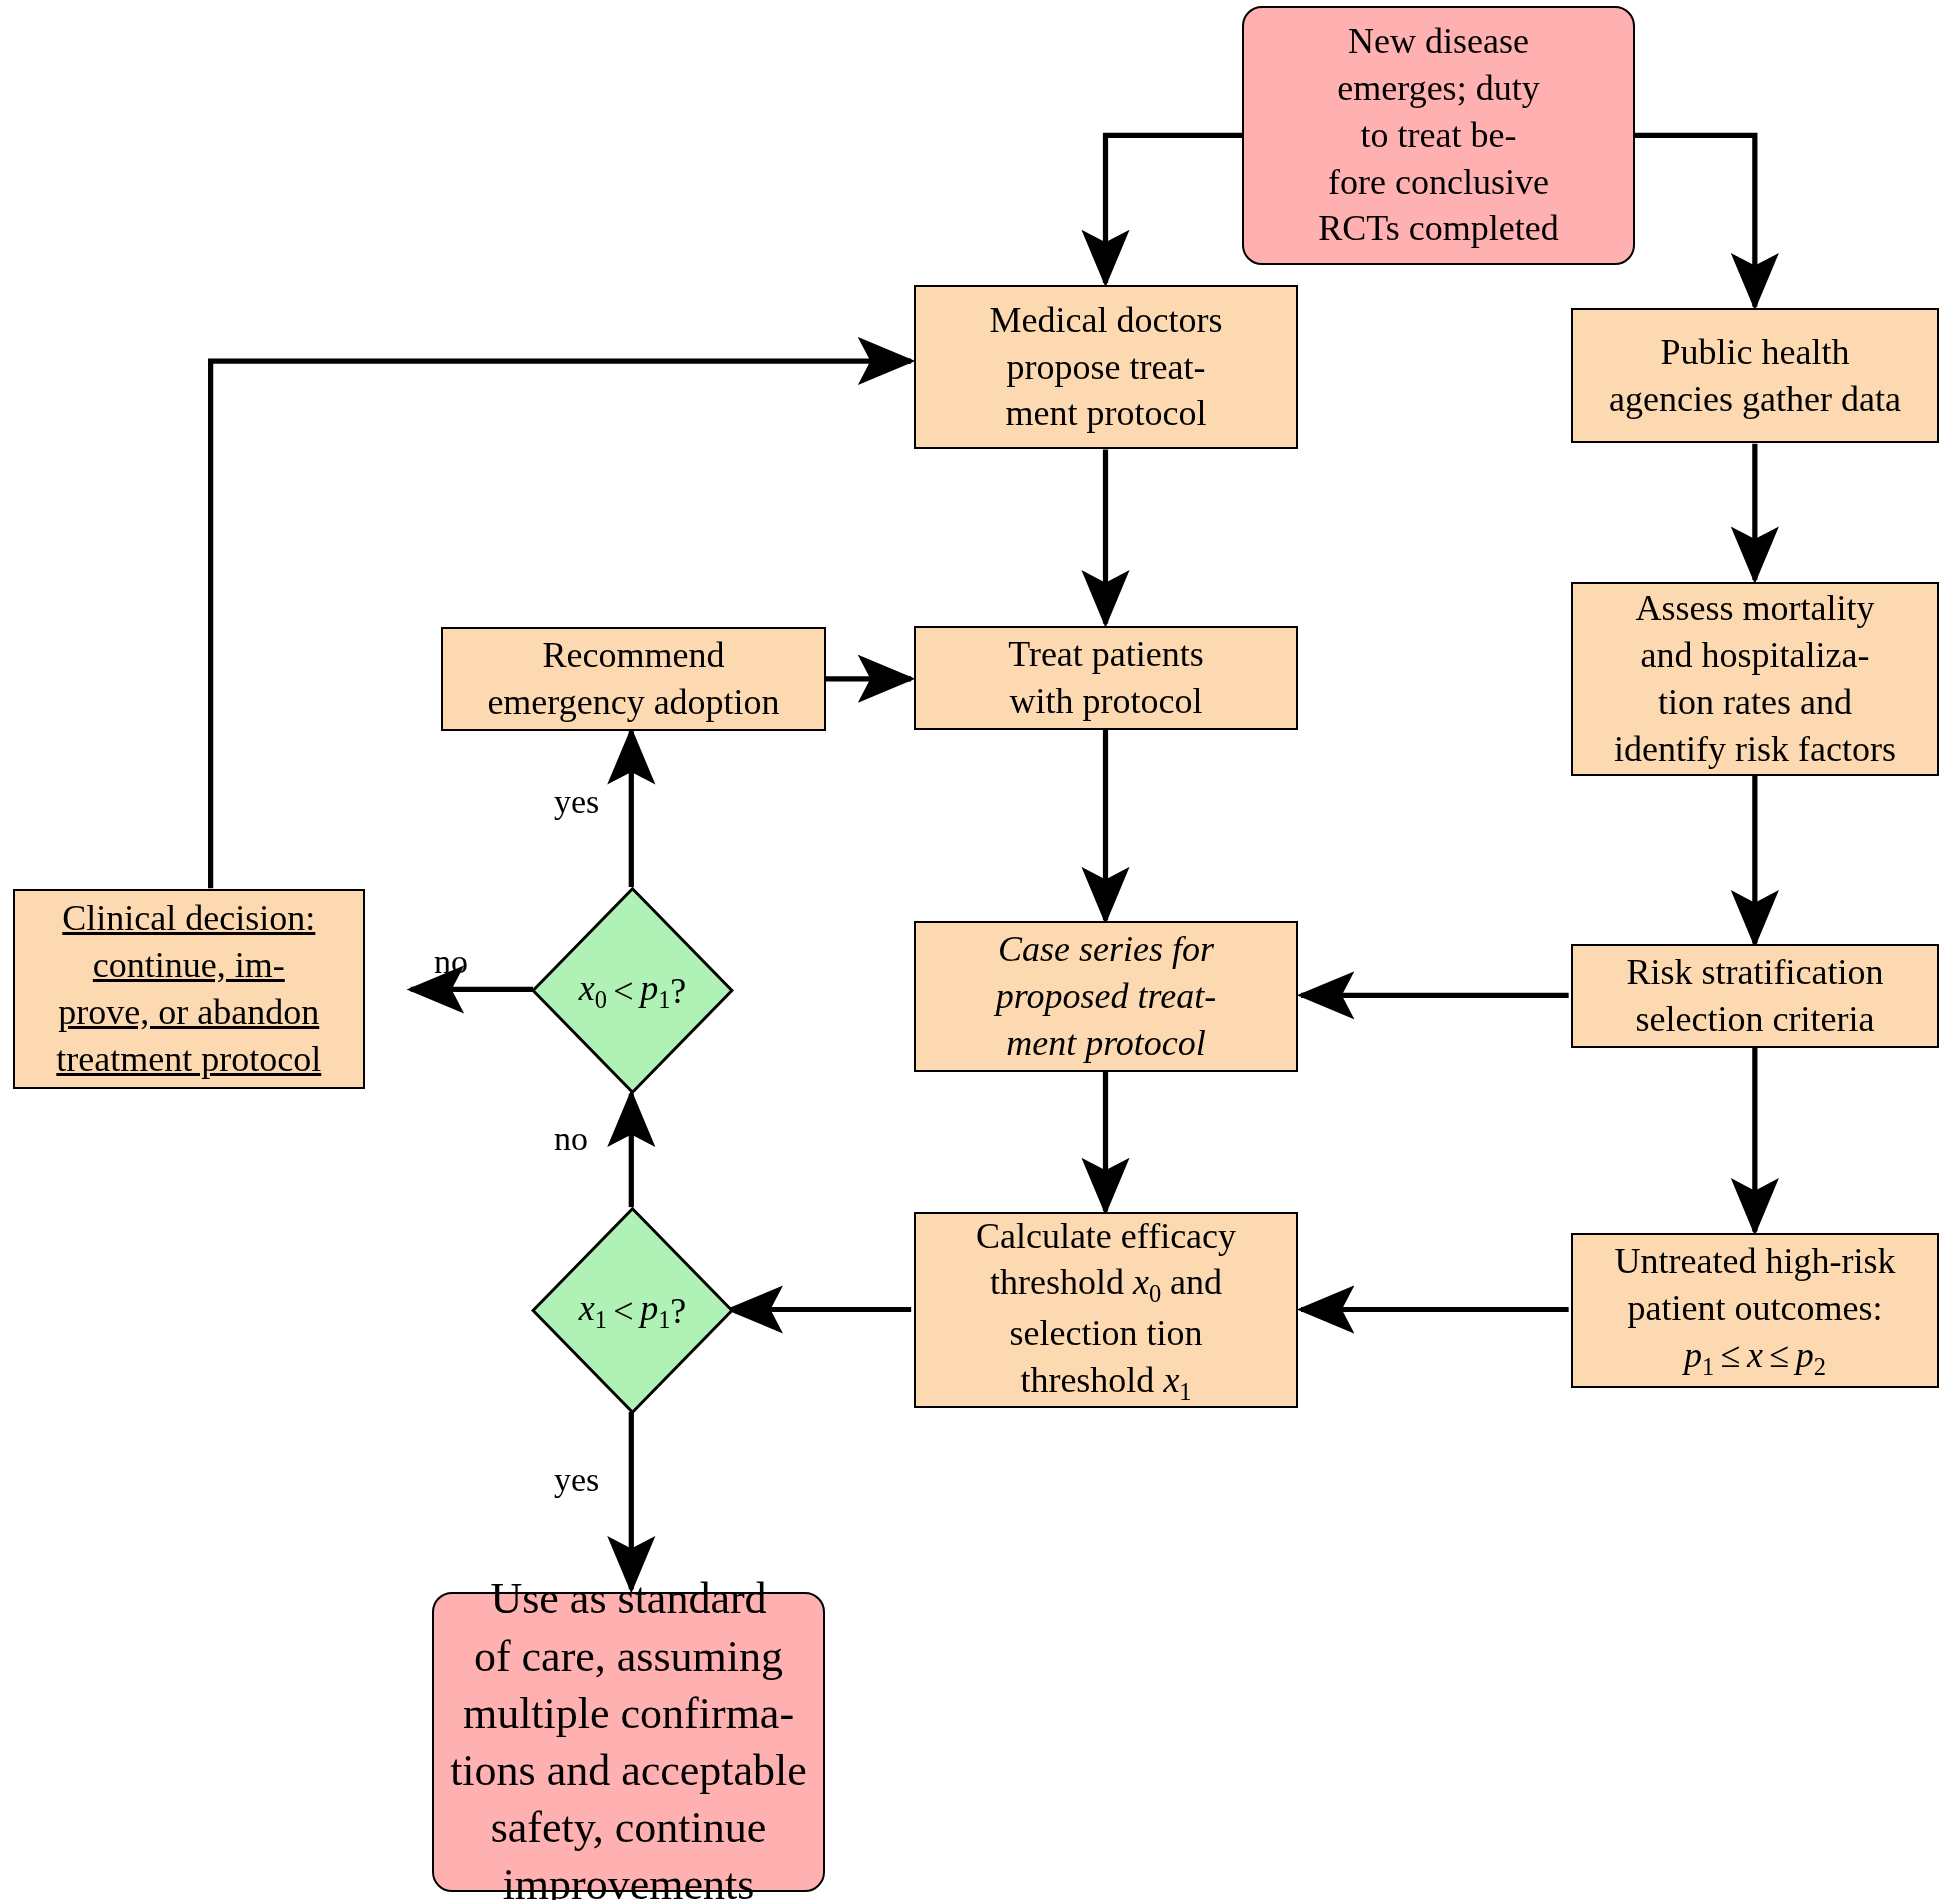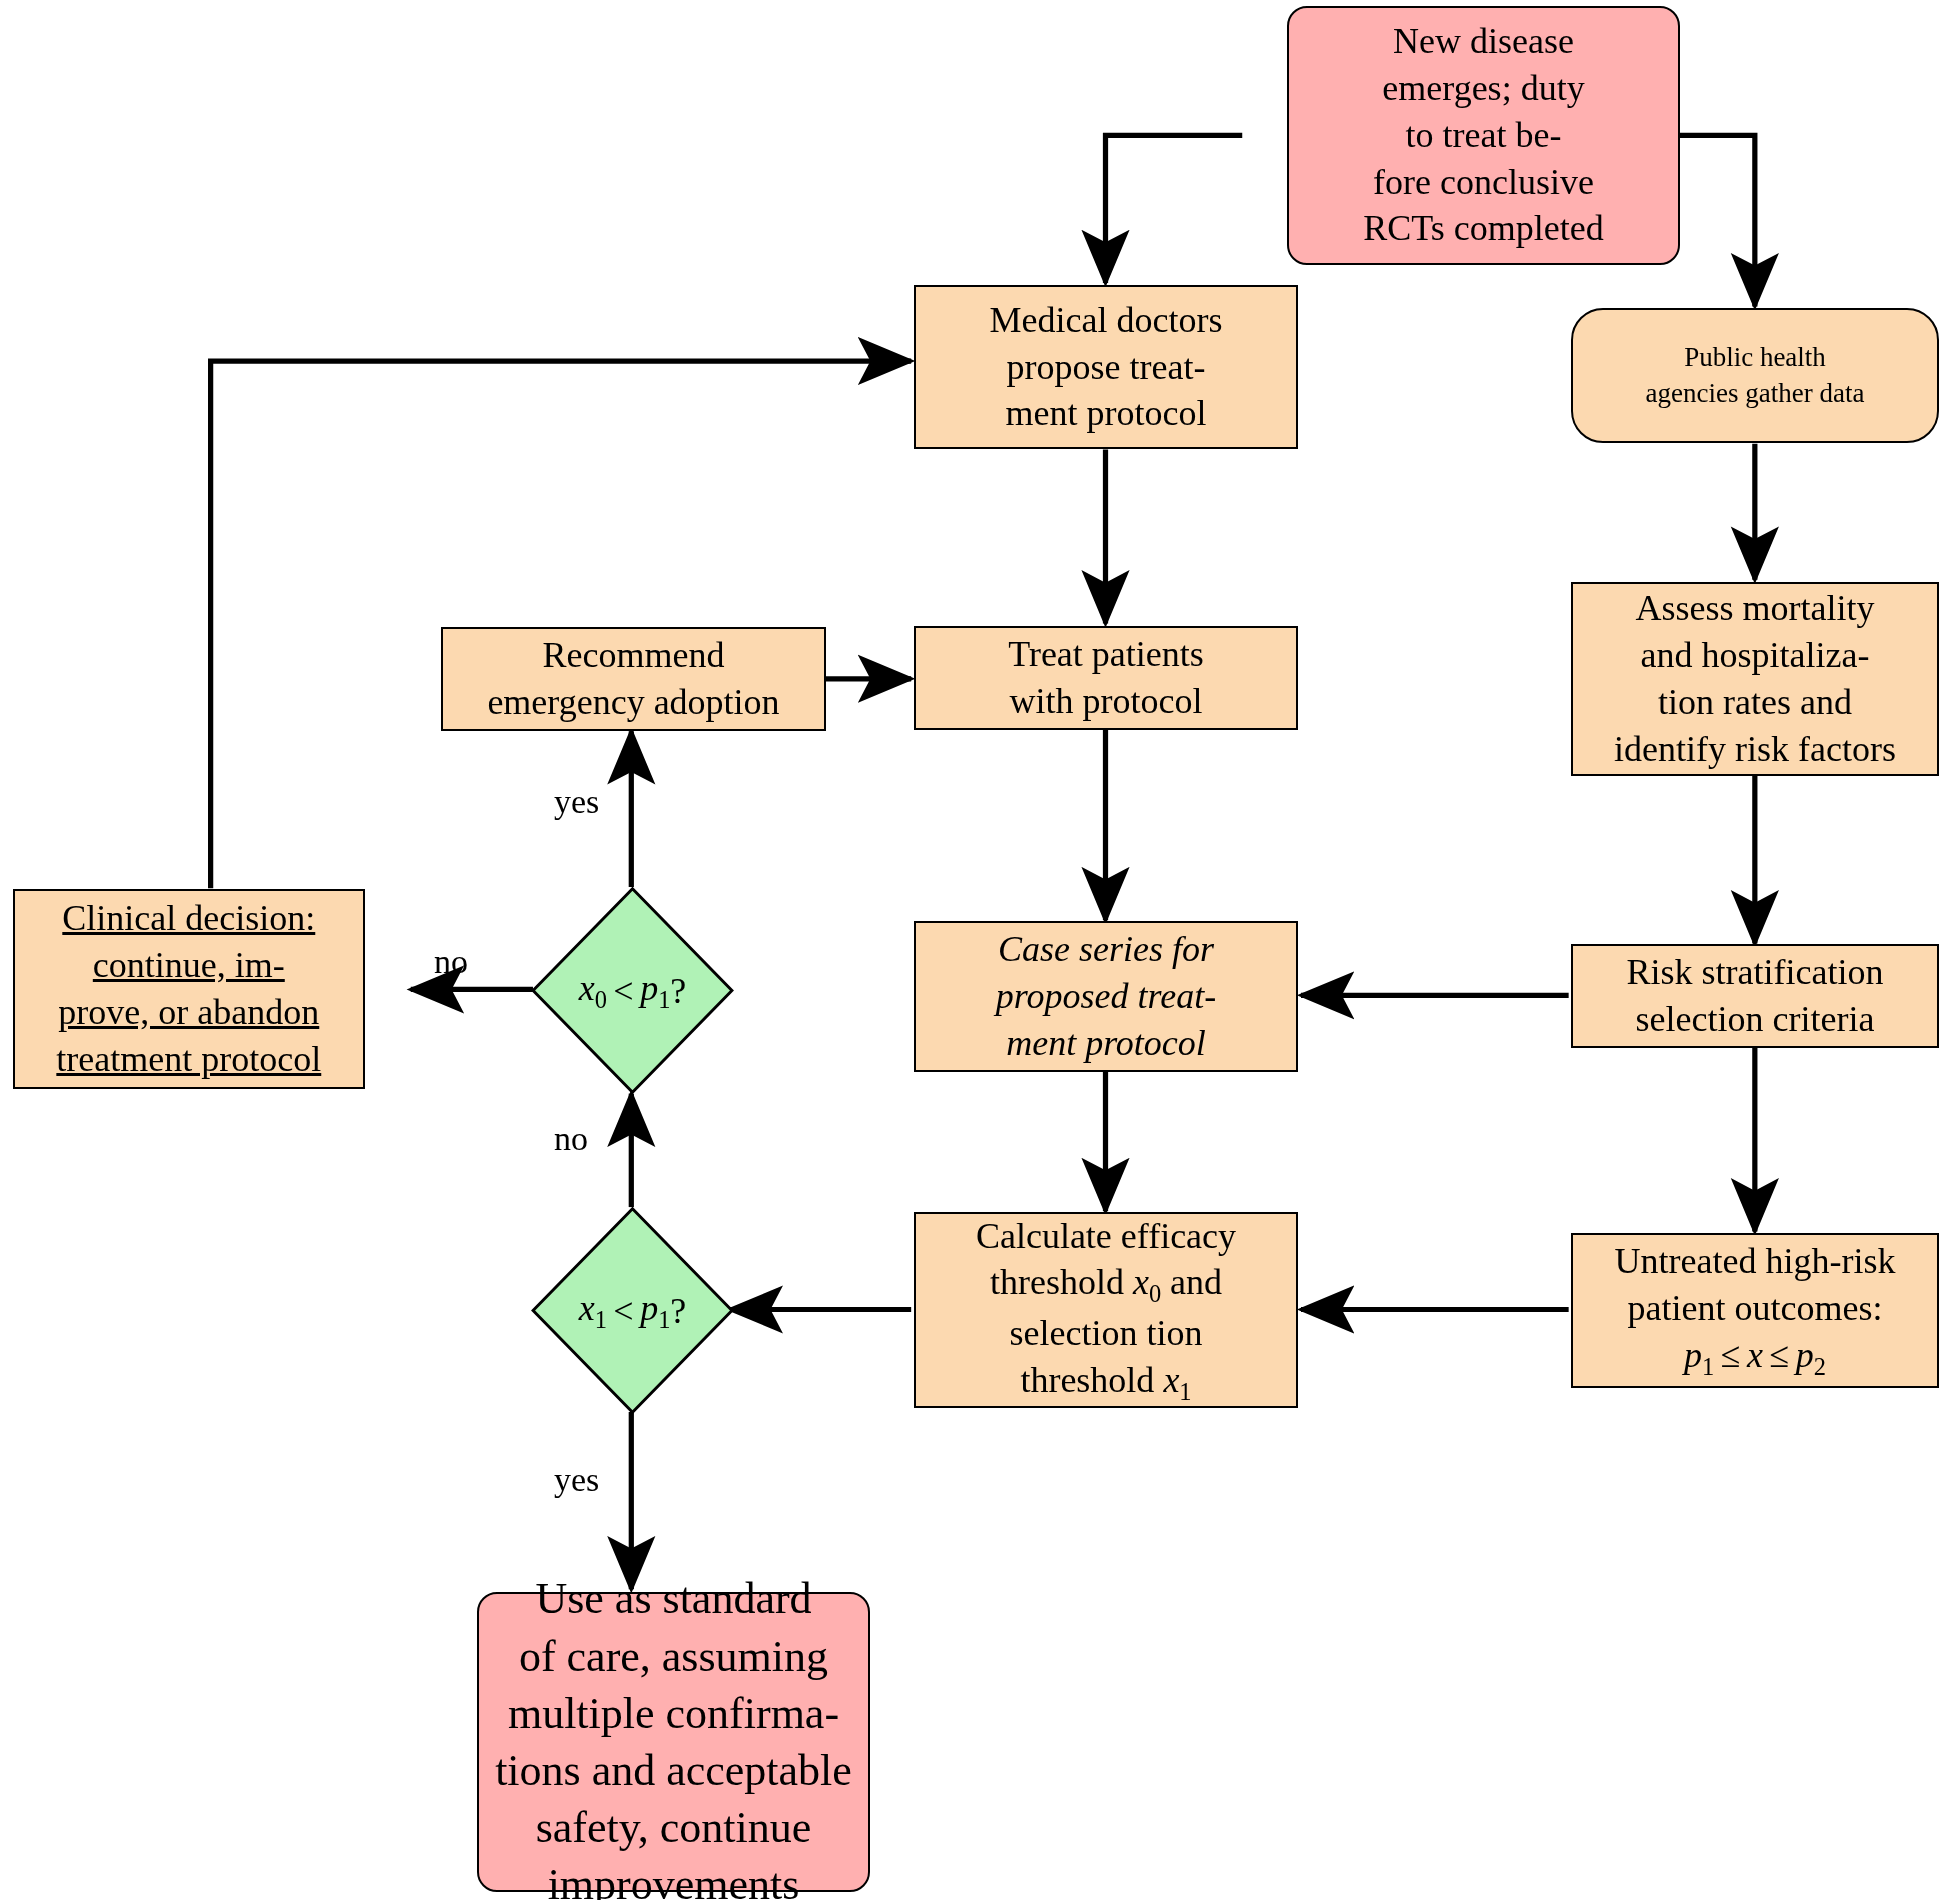--- a/index.html
+++ b/index.html
@@ -3,21 +3,21 @@
 <meta charset="utf-8">
 <style>
   html,body{margin:0;padding:0;background:#ffffff;}
   body{font-family:"Liberation Serif","DejaVu Serif",serif;}
   #stage{position:relative;width:1955px;height:1901px;background:#fff;overflow:hidden;}
   svg.edges{position:absolute;left:0;top:0;width:1955px;height:1901px;}
   .node{position:absolute;box-sizing:border-box;display:flex;align-items:center;
         justify-content:center;text-align:center;border:2.3px solid #000;color:#000;
         line-height:1.30;}
   .proc{background:#fcd9b0;}
-  .term{background:#ffb0b0;border-radius:20px;margin-left:45px;}
+  .term{background:#ffb0b0;border-radius:20px;}
   .node .txt{padding:0 5.8px;white-space:pre-line;}
   .diamond{position:absolute;}
   .diamond .dlabel{position:absolute;left:0;top:0;width:100%;height:100%;
         display:flex;align-items:center;justify-content:center;font-size:36px;}
   .elabel{position:absolute;font-size:34px;color:#000;white-space:nowrap;}
   .mi{font-style:italic;font-family:"Liberation Serif","DejaVu Serif",serif;}
   .sub{font-size:0.68em;vertical-align:-0.32em;font-style:normal;}
   .op{font-style:normal;padding:0 .18em;}
 </style>
 </head>
@@ -76,21 +76,21 @@
 fore conclusive
 RCTs completed</div>
   </div>
 
   <div class="node proc" style="left:914px;top:285px;width:384px;height:164px;font-size:36px;">
     <div class="txt">Medical doctors
 propose treat-
 ment protocol</div>
   </div>
 
-  <div class="node proc" style="left:1571px;top:308px;width:368px;height:135px;font-size:27px;border-radius:32px;">
+  <div class="node proc" style="left:1571px;top:308px;width:368px;height:135px;font-size:36px;">
     <div class="txt">Public health
 agencies gather data</div>
   </div>
 
   <div class="node proc" style="left:914px;top:626px;width:384px;height:104px;font-size:36px;">
     <div class="txt">Treat patients
 with protocol</div>
   </div>
 
   <div class="node proc" style="left:441px;top:627px;width:385px;height:104px;font-size:36px;">

